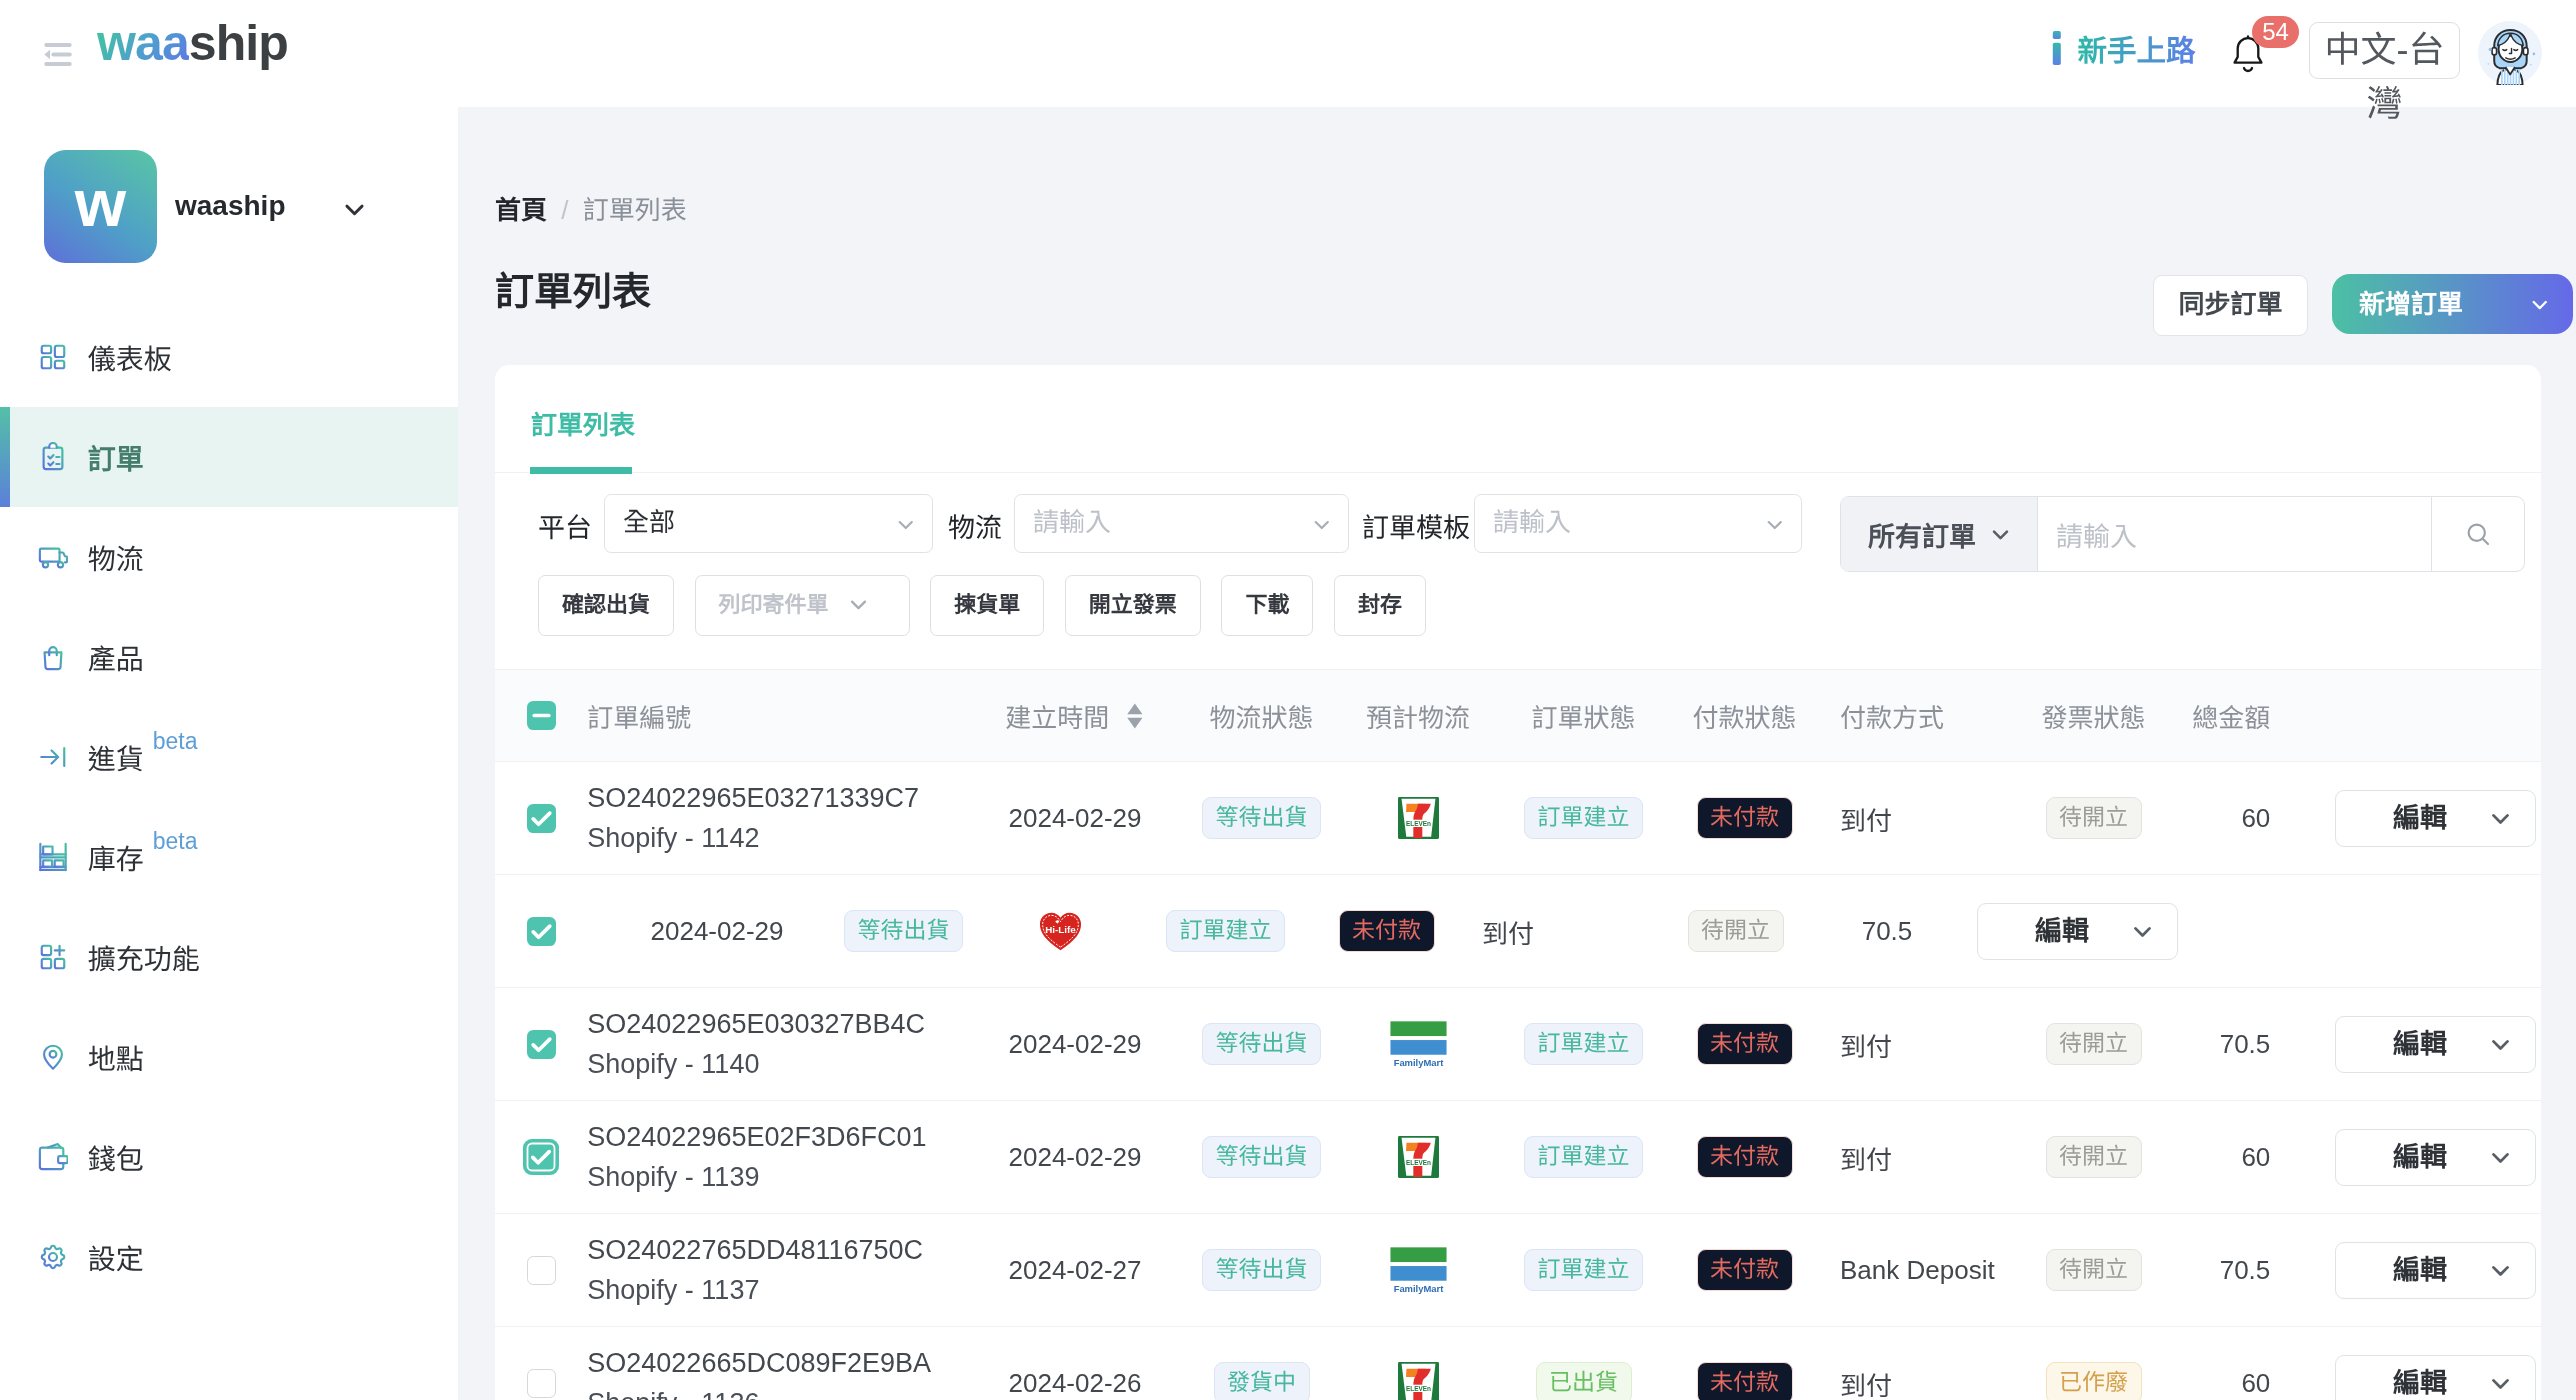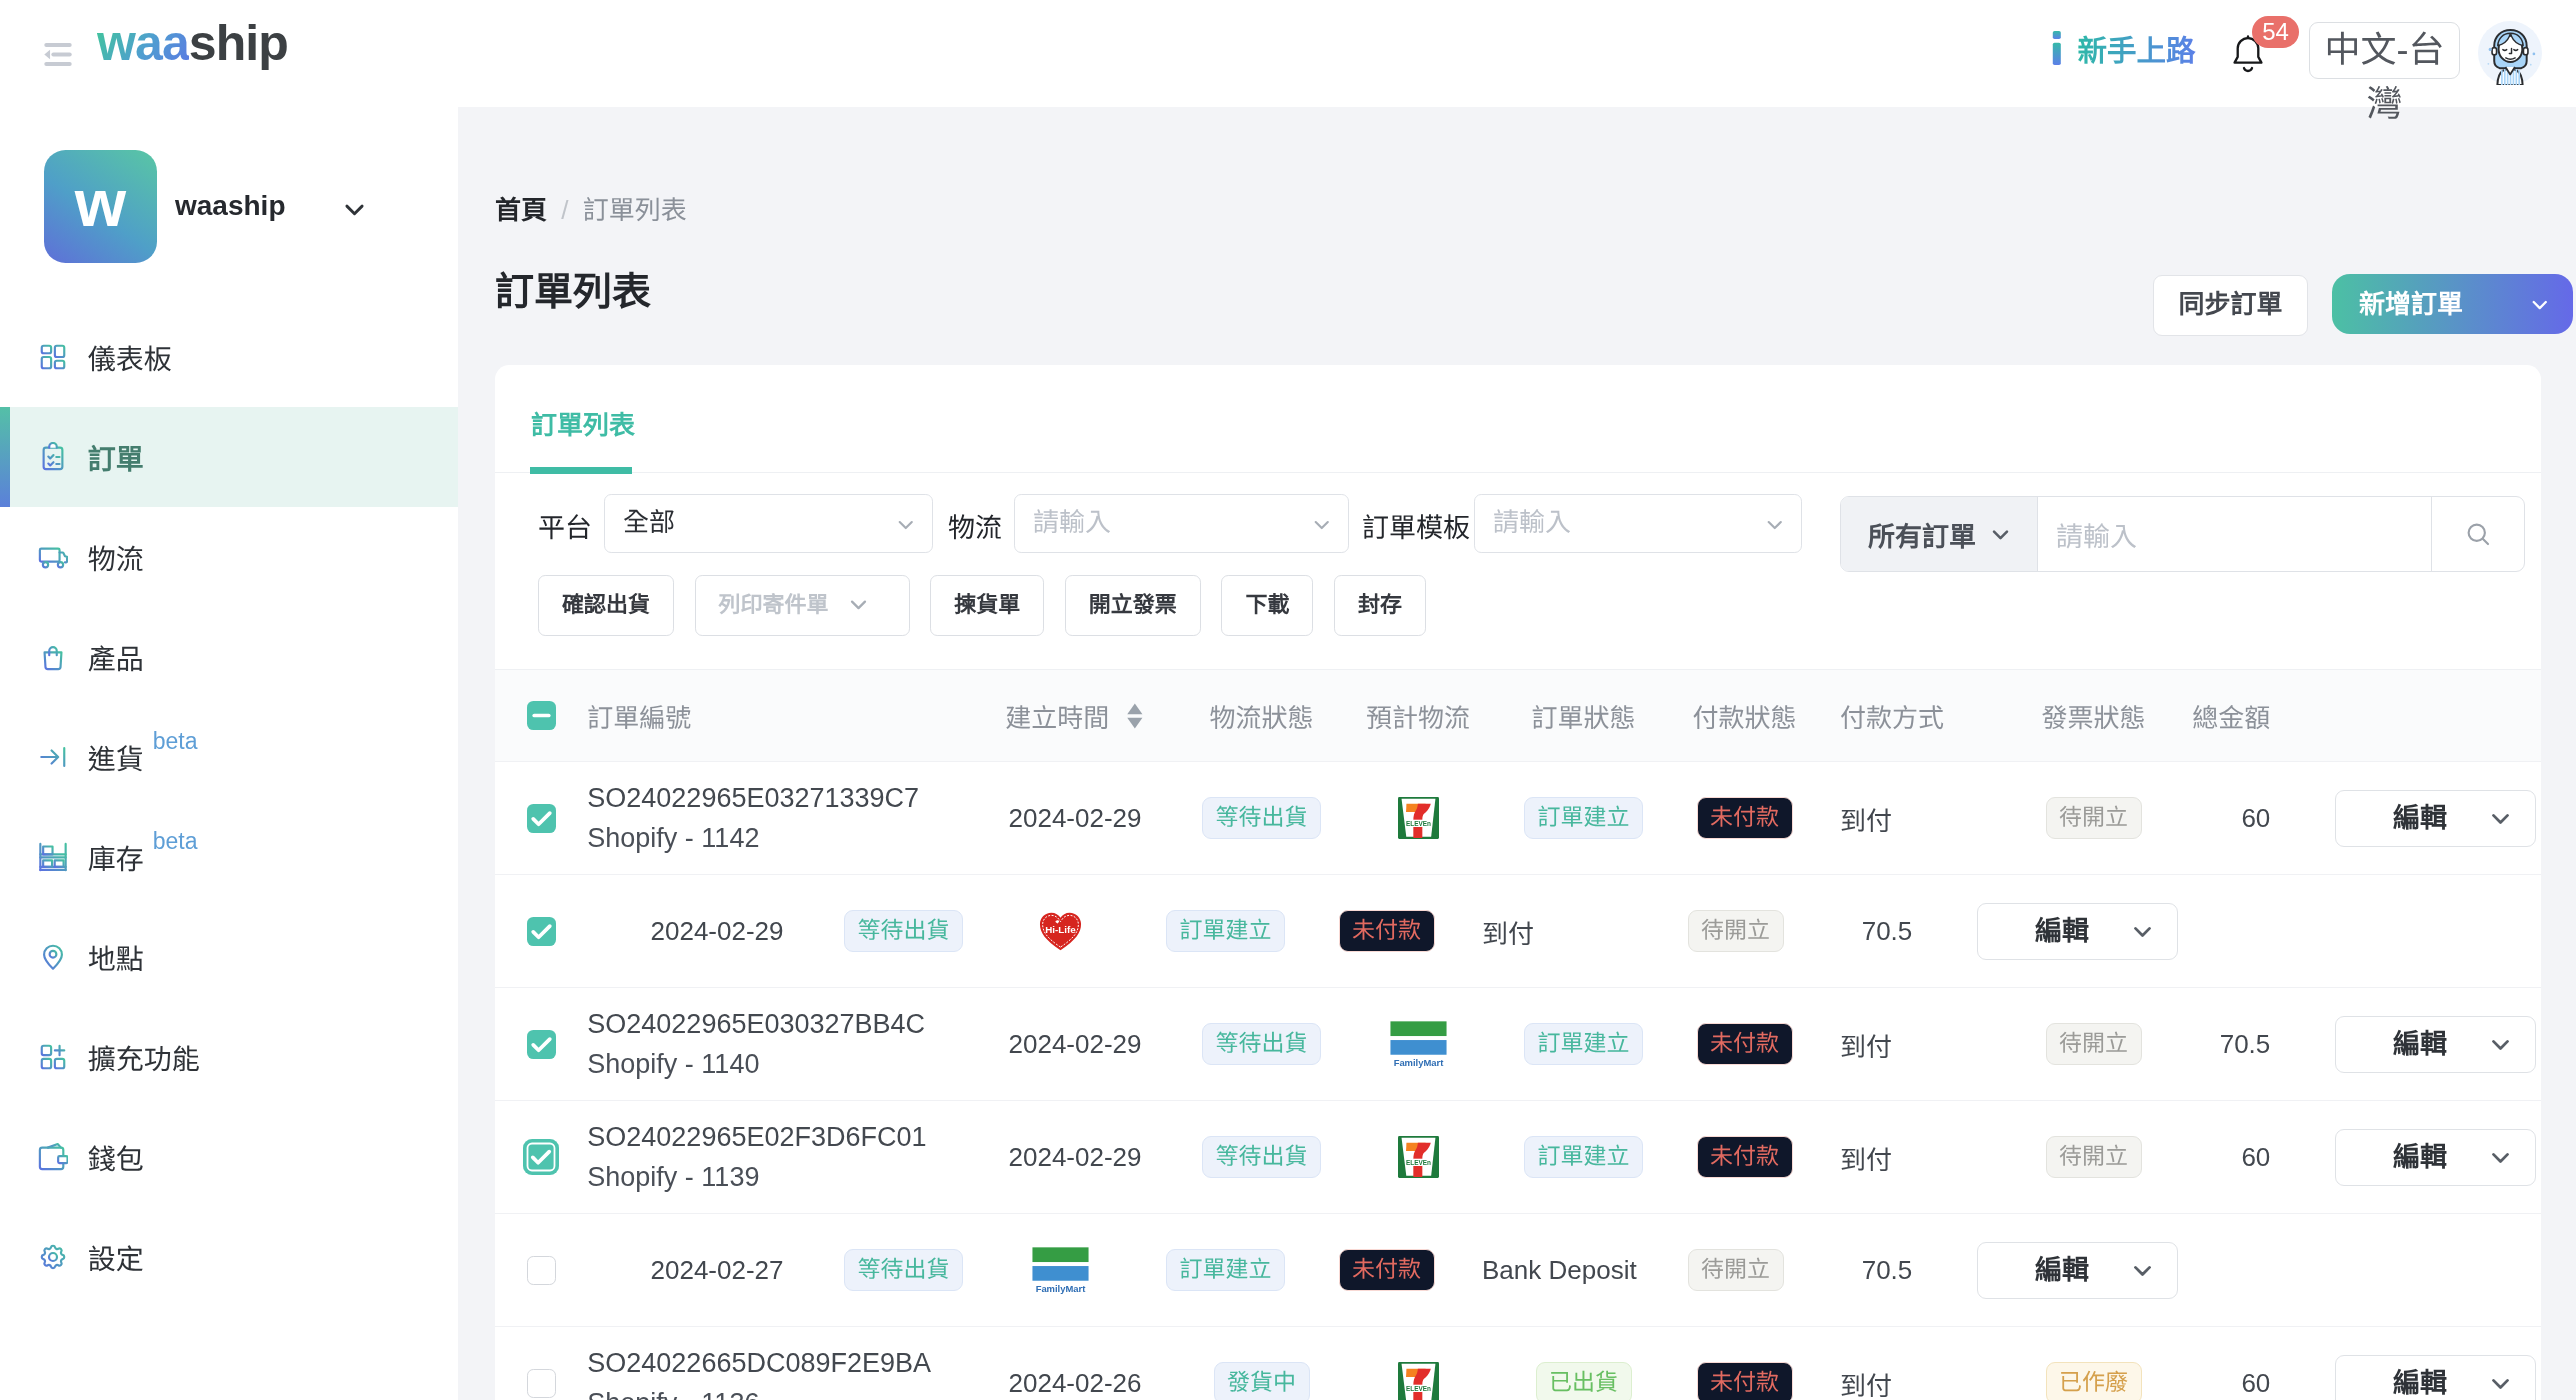--- a/index.html
+++ b/index.html
@@ -224,33 +224,33 @@
           <rect x="5.5" y="19.6" width="9.5" height="7"></rect>
           <path d="M10.2 19.6v3"></path>
           <rect x="17.8" y="19.6" width="9.5" height="7"></rect>
           <path d="M22.5 19.6v3"></path>
         </svg>
         <span class="mtxt">庫存</span>
         <sup class="beta">beta</sup>
       </div>
 <div class="mitem">
         <svg class="mi" viewBox="0 0 32 32" fill="none" stroke="url(#gi)" stroke-width="2.3" stroke-linecap="round" stroke-linejoin="round">
-          <path d="M16 28.5C10 22.5 6.5 18 6.5 13.5a9.5 9.5 0 0 1 19 0c0 4.5-3.5 9-9.5 15z"></path>
-          <circle cx="16" cy="13" r="3.6"></circle>
-        </svg>
-        <span class="mtxt">地點</span>
-      </div>
-<div class="mitem">
-        <svg class="mi" viewBox="0 0 32 32" fill="none" stroke="url(#gi)" stroke-width="2.3" stroke-linecap="round" stroke-linejoin="round">
           <rect x="4" y="4" width="10" height="10" rx="2"></rect>
           <rect x="4" y="18" width="10" height="10" rx="2"></rect>
           <rect x="18" y="18" width="10" height="10" rx="2"></rect>
           <path d="M23 4v10M18 9h10"></path>
         </svg>
         <span class="mtxt">擴充功能</span>
+      </div>
+<div class="mitem">
+        <svg class="mi" viewBox="0 0 32 32" fill="none" stroke="url(#gi)" stroke-width="2.3" stroke-linecap="round" stroke-linejoin="round">
+          <path d="M16 28.5C10 22.5 6.5 18 6.5 13.5a9.5 9.5 0 0 1 19 0c0 4.5-3.5 9-9.5 15z"></path>
+          <circle cx="16" cy="13" r="3.6"></circle>
+        </svg>
+        <span class="mtxt">地點</span>
       </div>
 <div class="mitem">
         <svg class="mi" viewBox="0 0 32 32" fill="none" stroke="url(#gi)" stroke-width="2.3" stroke-linecap="round" stroke-linejoin="round">
           <path d="M10.5 6L21 2.2 24.5 6"></path>
           <rect x="2" y="6" width="25" height="23" rx="2.5"></rect>
           <path d="M4.5 9.5h20"></path>
           <rect x="21.5" y="15" width="10" height="7.5" rx="1.5" fill="#fff"></rect>
         </svg>
         <span class="mtxt">錢包</span>
       </div>
@@ -496,20 +496,24 @@
 <div class="c c11">
             <span class="editbtn">編輯<svg class="chev" viewBox="0 0 16 16" fill="none" stroke="#585e66" stroke-width="1.8" stroke-linecap="round" stroke-linejoin="round">
                 <path d="M3.5 6l4.5 4.5L12.5 6"></path>
               </svg></span>
           </div>
 </div>
 <div class="trow">
 <div class="c c1">
             <span class="cb off"></span>
           </div>
+<div class="c c2">
+            <div class="ono">SO24022765DD48116750C</div>
+            <div class="oshop">Shopify - 1137</div>
+          </div>
 <div class="c c3">2024-02-27</div>
 <div class="c c4">
             <span class="tag tblue">等待出貨</span>
           </div>
 <div class="c c5">
             <svg class="brand" width="65" height="47" viewBox="0 0 73 52" style="font-size:29px">
               <rect x="5" y="0" width="63" height="16.5" fill="#359d44"></rect>
               <rect x="5" y="21" width="63" height="16.5" fill="#3f8fd0"></rect>
               <text x="36.5" y="50" font-family="Liberation Sans" font-size="10.6" font-weight="bold" fill="#2f6eb4" text-anchor="middle">FamilyMart</text>
             </svg>

